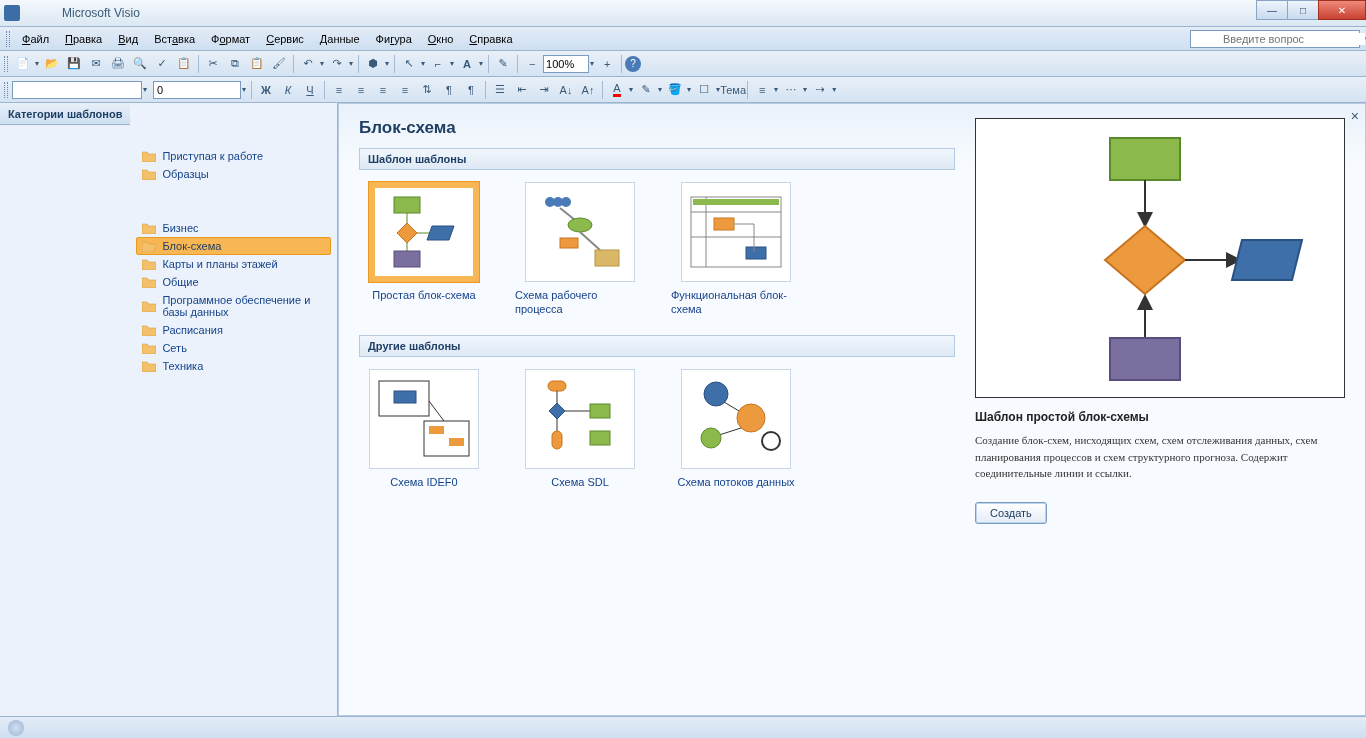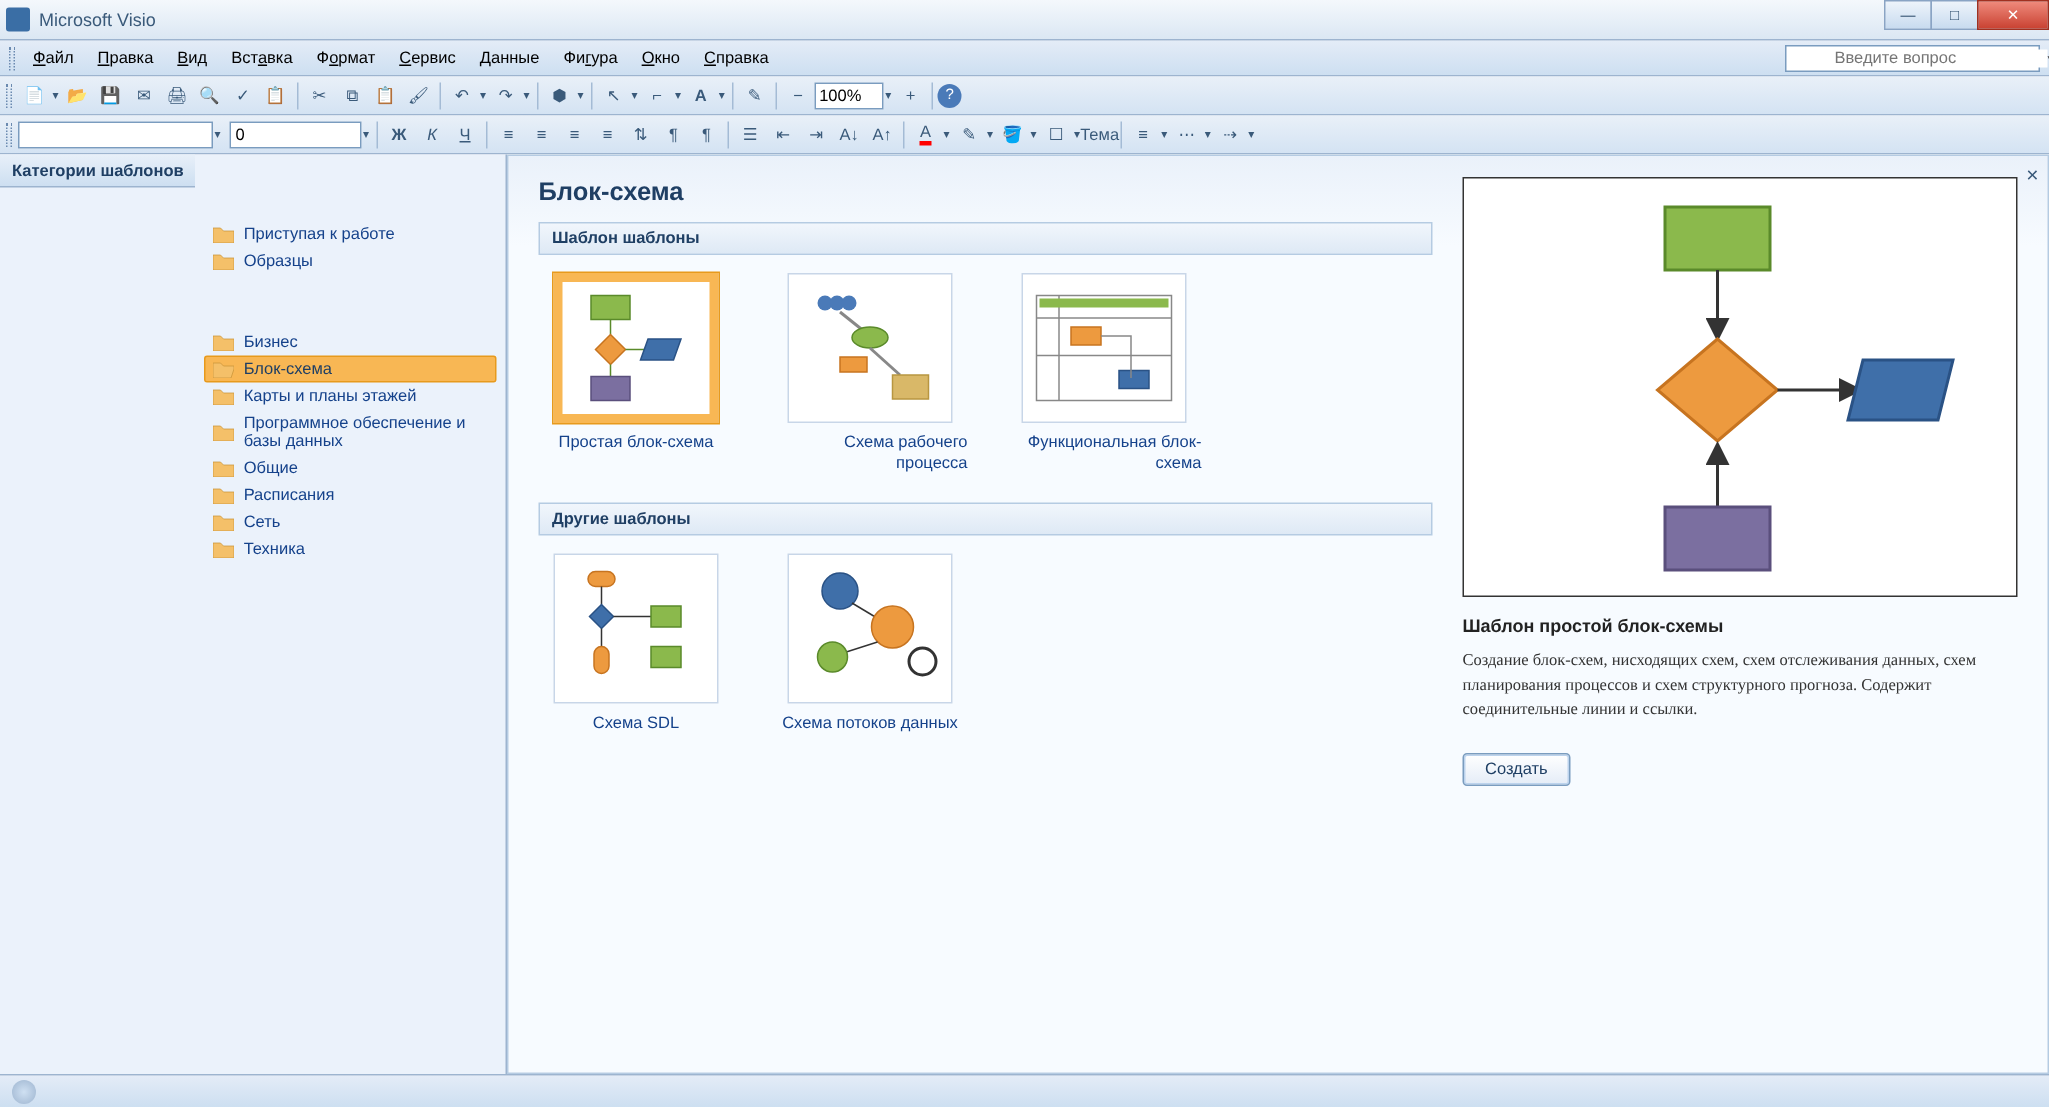--- a/index.html
+++ b/index.html
@@ -1,19 +1,19 @@
 <!DOCTYPE html>
 <html><head>
 <meta charset="utf-8">
 <style>
 * { margin:0; padding:0; box-sizing:border-box; font-family:Tahoma,Arial,sans-serif; font-size:11px; }
 body { background:#fff; width:1366px; height:738px; overflow:hidden; position:relative; }
 
 
-.titlebar { height:27px; background:linear-gradient(#f4f8fc,#dbe7f3); border-bottom:1px solid #9db4cf; display:flex; align-items:center; padding:0 4px; position:relative; }
+.titlebar { height:27px; background:linear-gradient(#f4f8fc,#dbe7f3); border-bottom:1px solid #9db4cf; display:flex; align-items:center; padding:0 4px; position:relative;gap:36px; }
 .titlebar .app-icon { width:16px; height:16px; background:#3a6ea5; margin-right:6px; border-radius:2px; }
 .titlebar .title { color:#3a5a7a; font-size:12px; }
 .winbtns { position:absolute; right:0; top:0; display:flex; }
 .winbtn { width:32px; height:20px; display:flex; align-items:center; justify-content:center; border:1px solid #8aa4c4; background:linear-gradient(#eef4fb,#c8dbef); margin-left:-1px; font-size:10px; color:#2a4a6a; }
 .winbtn.close { width:48px; background:linear-gradient(#ef8a7c,#c94232); color:#fff; border-color:#a03020; border-top-right-radius:0; }
 .winbtn.min,.winbtn.max { }
 
 
 .menubar { height:24px; background:linear-gradient(#e4ecf7,#cddff1); display:flex; align-items:center; padding:0 6px; border-bottom:1px solid #9db4cf; }
 .menubar .grip { width:4px; height:16px; margin-right:4px; border-left:1px dotted #6b8ab0; border-right:1px dotted #6b8ab0; }
@@ -46,21 +46,21 @@
 
 .content { flex:1; background:#fff; position:relative; }
 .content-inner { position:absolute; inset:0; border:1px solid #b5cbe2; background:linear-gradient(#eaf1fa,#f7fbff 60px); display:flex; }
 .gallery { flex:1; padding:14px 20px 0 20px; overflow:auto; }
 .gallery h1 { color:#1f3f64; font-size:17px; font-weight:bold; margin-bottom:10px; }
 .section-hdr { background:linear-gradient(#f1f6fc,#dee9f5); border:1px solid #b5cbe2; padding:4px 8px; font-weight:bold; color:#1f3f64; margin-bottom:12px; }
 .thumbs { display:flex; gap:26px; margin-bottom:18px; }
 .thumb { width:130px; display:flex; flex-direction:column; align-items:center; cursor:default; }
 .thumb-img { width:110px; height:100px; background:#fff; border:1px solid #c8d6e8; display:flex; align-items:center; justify-content:center; position:relative; }
 .thumb.selected .thumb-img { border:6px solid #f8b754; outline:1px solid #e79a1d; }
-.thumb-label { color:#15428b; font-size:11px; text-align:right; margin-top:6px; line-height:1.3; }
+.thumb-label { color:#15428b; font-size:11px; text-align:left; margin-top:6px; line-height:1.3; }
 
 .preview-pane { width:390px; padding:14px 16px 0 0; position:relative; }
 .preview-close { position:absolute; top:4px; right:6px; font-size:14px; color:#3a5a7a; cursor:default; }
 .preview-box { width:370px; height:280px; background:#fff; border:1px solid #333; margin-bottom:12px; display:flex; align-items:center; justify-content:center; }
 .preview-title { font-weight:bold; font-size:12px; margin-bottom:8px; color:#222; }
 .preview-desc { font-size:11px; color:#333; line-height:1.5; margin-bottom:20px;font-family:Liberation Serif, serif; }
 .create-btn { background:linear-gradient(#fff,#e4ecf7); border:1px solid #7a9cbf; border-radius:3px; padding:4px 14px; color:#1f3f64; cursor:default; box-shadow:0 0 0 1px #bcd3ed inset; }
 
 
 .statusbar { position:absolute; bottom:0; left:0; right:0; height:22px; background:linear-gradient(#e4ecf7,#cddff1); border-top:1px solid #9db4cf; }
@@ -247,29 +247,29 @@
               </svg>
             </span>
           <span>Карты и планы этажей</span>
         </div>
         <div class="cat-item">
           <span class="fold">
               <svg width="14" height="12">
                 <path d="M0 2h5l2 2h7v8H0z" fill="#f4c069" stroke="#c9943a" stroke-width="0.5"></path>
               </svg>
             </span>
+          <span>Общие</span>
+        </div>
+        <div class="cat-item">
+          <span class="fold">
+              <svg width="14" height="12">
+                <path d="M0 2h5l2 2h7v8H0z" fill="#f4c069" stroke="#c9943a" stroke-width="0.5"></path>
+              </svg>
+            </span>
           <span>Программное обеспечение и базы данных</span>
-        </div>
-        <div class="cat-item">
-          <span class="fold">
-              <svg width="14" height="12">
-                <path d="M0 2h5l2 2h7v8H0z" fill="#f4c069" stroke="#c9943a" stroke-width="0.5"></path>
-              </svg>
-            </span>
-          <span>Общие</span>
         </div>
         <div class="cat-item">
           <span class="fold">
               <svg width="14" height="12">
                 <path d="M0 2h5l2 2h7v8H0z" fill="#f4c069" stroke="#c9943a" stroke-width="0.5"></path>
               </svg>
             </span>
           <span>Расписания</span>
         </div>
         <div class="cat-item">
@@ -340,20 +340,33 @@
                   <rect x="28" y="26" width="20" height="12" fill="#ed9a3f" stroke="#c77420"></rect>
                   <rect x="60" y="55" width="20" height="12" fill="#3f6fa9" stroke="#2a5285"></rect>
                   <path d="M48 32h20v28" stroke="#888" fill="none"></path>
                 </svg>
             </div>
             <div class="thumb-label">Функциональная блок-схема</div>
           </div>
         </div>
         <div class="section-hdr">Другие шаблоны</div>
         <div class="thumbs">
+          <div class="thumb">
+            <div class="thumb-img">
+              <svg width="100" height="85">
+                  <rect x="5" y="5" width="50" height="35" fill="none" stroke="#333"></rect>
+                  <rect x="20" y="15" width="22" height="12" fill="#3f6fa9" stroke="#2a5285"></rect>
+                  <path d="M55 25l15 20" stroke="#333"></path>
+                  <rect x="50" y="45" width="45" height="35" fill="none" stroke="#333"></rect>
+                  <rect x="55" y="50" width="15" height="8" fill="#ed9a3f"></rect>
+                  <rect x="75" y="62" width="15" height="8" fill="#ed9a3f"></rect>
+                </svg>
+            </div>
+            <div class="thumb-label">Схема IDEF0</div>
+          </div>
           <div class="thumb">
             <div class="thumb-img">
               <svg width="100" height="85">
                   <rect x="18" y="5" width="18" height="10" rx="5" fill="#ed9a3f" stroke="#c77420"></rect>
                   <path d="M27 15v12" stroke="#333"></path>
                   <path d="M27 27l-8 8 8 8 8-8z" fill="#3f6fa9" stroke="#2a5285"></path>
                   <path d="M35 35h25" stroke="#333"></path>
                   <rect x="60" y="28" width="20" height="14" fill="#8bb94c" stroke="#5a8a2a"></rect>
                   <path d="M27 43v12" stroke="#333"></path>
                   <rect x="22" y="55" width="10" height="18" rx="5" fill="#ed9a3f" stroke="#c77420"></rect>

